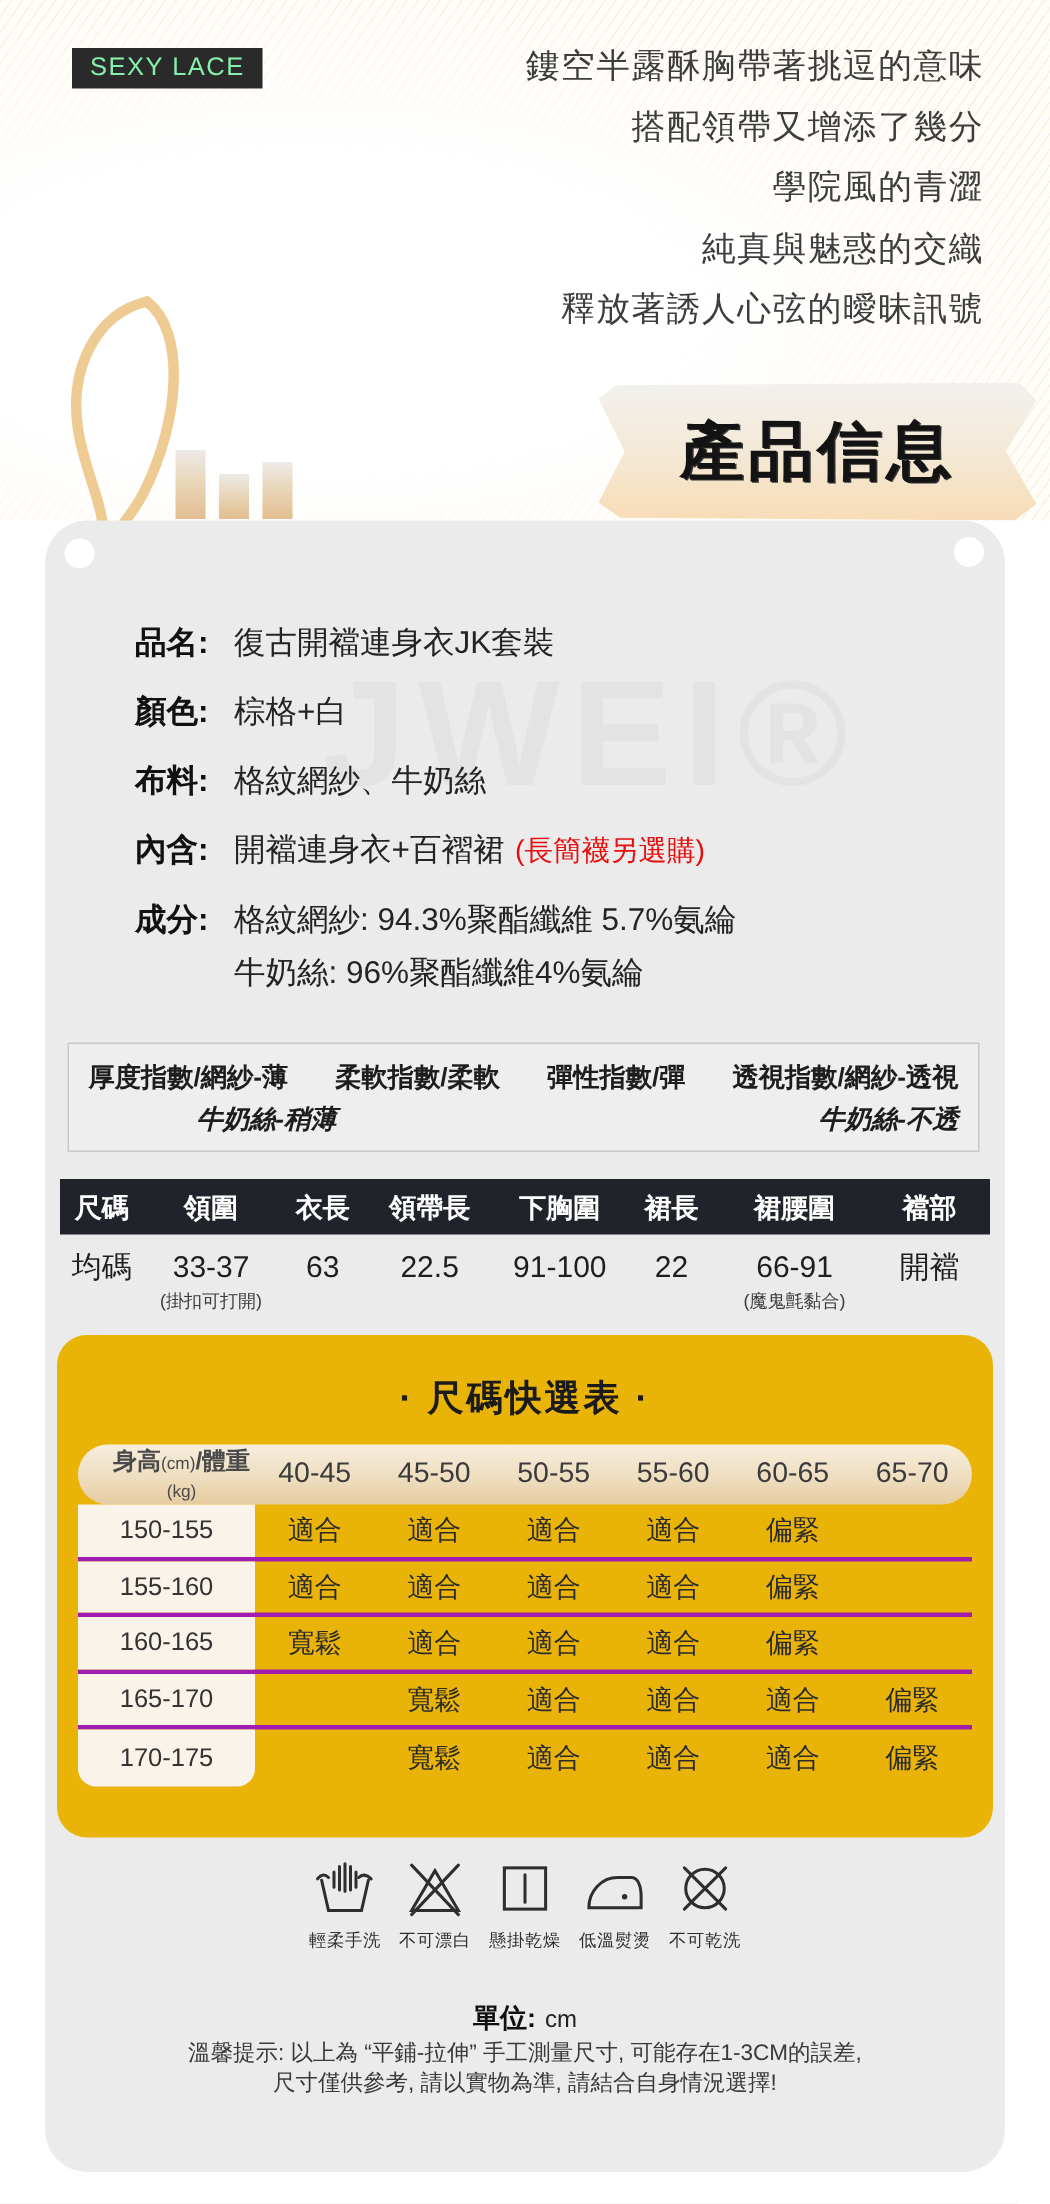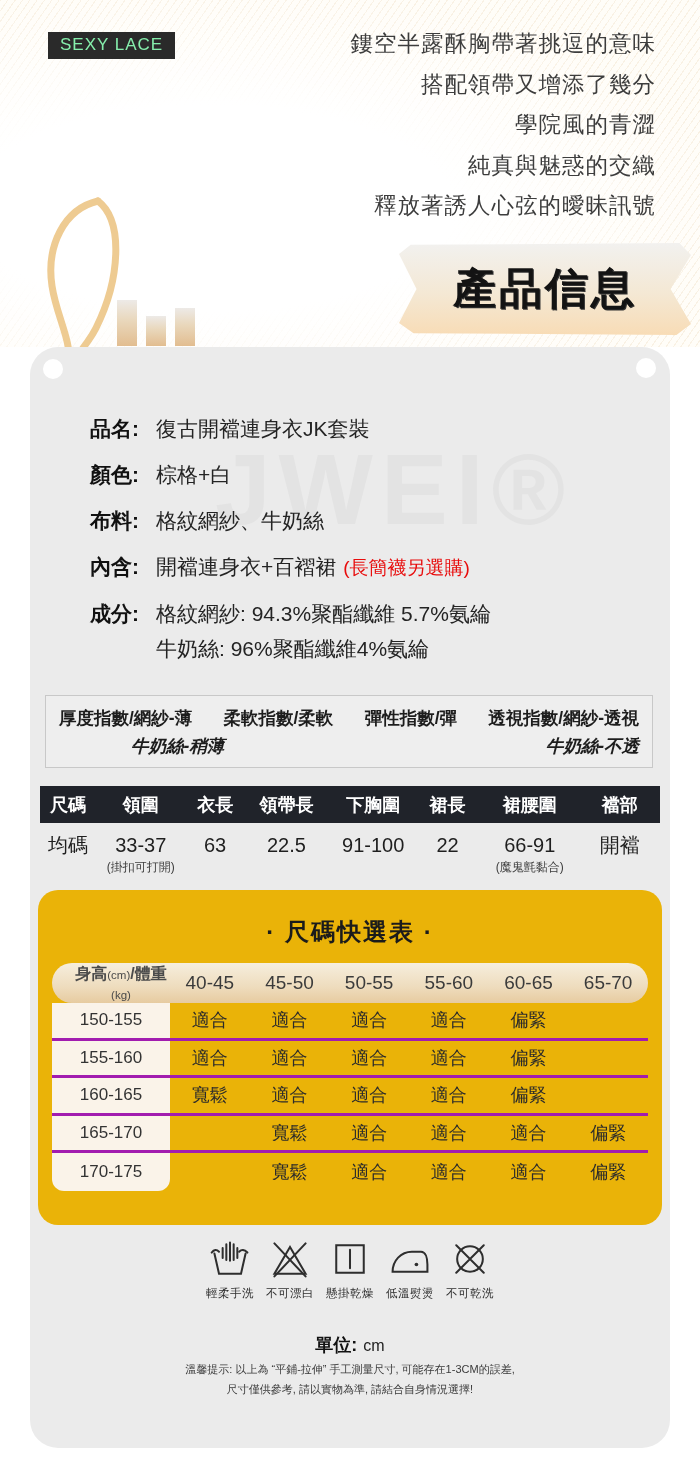--- a/index.html
+++ b/index.html
@@ -17,21 +17,21 @@
     font-size:17px; font-weight:400; letter-spacing:1px; padding:3px 12px 4px; }
 
   .headline { position:absolute; top:24px; right:44px; text-align:right;
     font-size:22.5px; color:#3d3d3d; line-height:40.5px; letter-spacing:1px; }
 
   .loop-svg { position:absolute; left:36px; top:194px; }
   .bars { position:absolute; left:117px; top:300px; display:flex; align-items:flex-end; gap:9px; height:46px; }
   .bar { background:linear-gradient(180deg,#edeae7 0%,#e9d7bb 45%,#e2bd90 100%); width:20px; }
   .bar.b1{ height:46px; } .bar.b2{ height:30px; } .bar.b3{ height:38px; }
 
-  .banner { position:absolute; left:399px; top:243px; width:292px; height:92px;
+  .banner { position:absolute; left:399px; top:255px; width:292px; height:92px;
     display:flex; align-items:center; justify-content:center;
     background:linear-gradient(180deg,#f2f1ef 0%,#f4e8d4 55%,#f8dcb6 100%);
     clip-path:polygon(4% 2%, 96% 0%, 100% 13%, 93% 50%, 100% 88%, 95% 100%, 5% 98%, 0% 87%, 6% 50%, 0% 12%); }
   .banner-text { font-size:43px; font-weight:900; color:#131313; letter-spacing:3px;
     text-shadow:1px 1px 0 #333; }
 
   .card { position:absolute; left:30px; top:347px; width:640px; height:1101px;
     background:#ebebeb; border-radius:28px; }
   .hole { position:absolute; width:20px; height:20px; border-radius:50%; background:#fff; }
   .hole.left { left:13px; top:12px; } .hole.right { left:606px; top:11px; }
@@ -79,21 +79,21 @@
   .care-row { position:absolute; left:0; width:640px; top:890px; display:flex;
     justify-content:center; align-items:flex-end; gap:12px; }
   .care-item { display:flex; flex-direction:column; align-items:center; }
   .care-item svg { display:block; }
   .care-label { font-size:11.5px; color:#2f2f2f; margin-top:5px; letter-spacing:0.5px; }
 
   .unit-line { position:absolute; left:0; width:640px; top:986px; text-align:center; }
   .unit-label { font-size:18px; font-weight:700; color:#111; }
   .unit-value { font-size:16px; color:#222; margin-left:6px; }
   .tips { position:absolute; left:0; width:640px; top:1012px; text-align:center;
-    font-size:11px; color:#3a3a3a; line-height:20px; }
+    font-size:15px; color:#3a3a3a; line-height:20px; }
 </style>
 </head>
 <body>
 
 <div class="page">
   <div class="top-strip"></div>
 
   <div class="badge">SEXY LACE</div>
 
   <div class="headline" id="headline">

